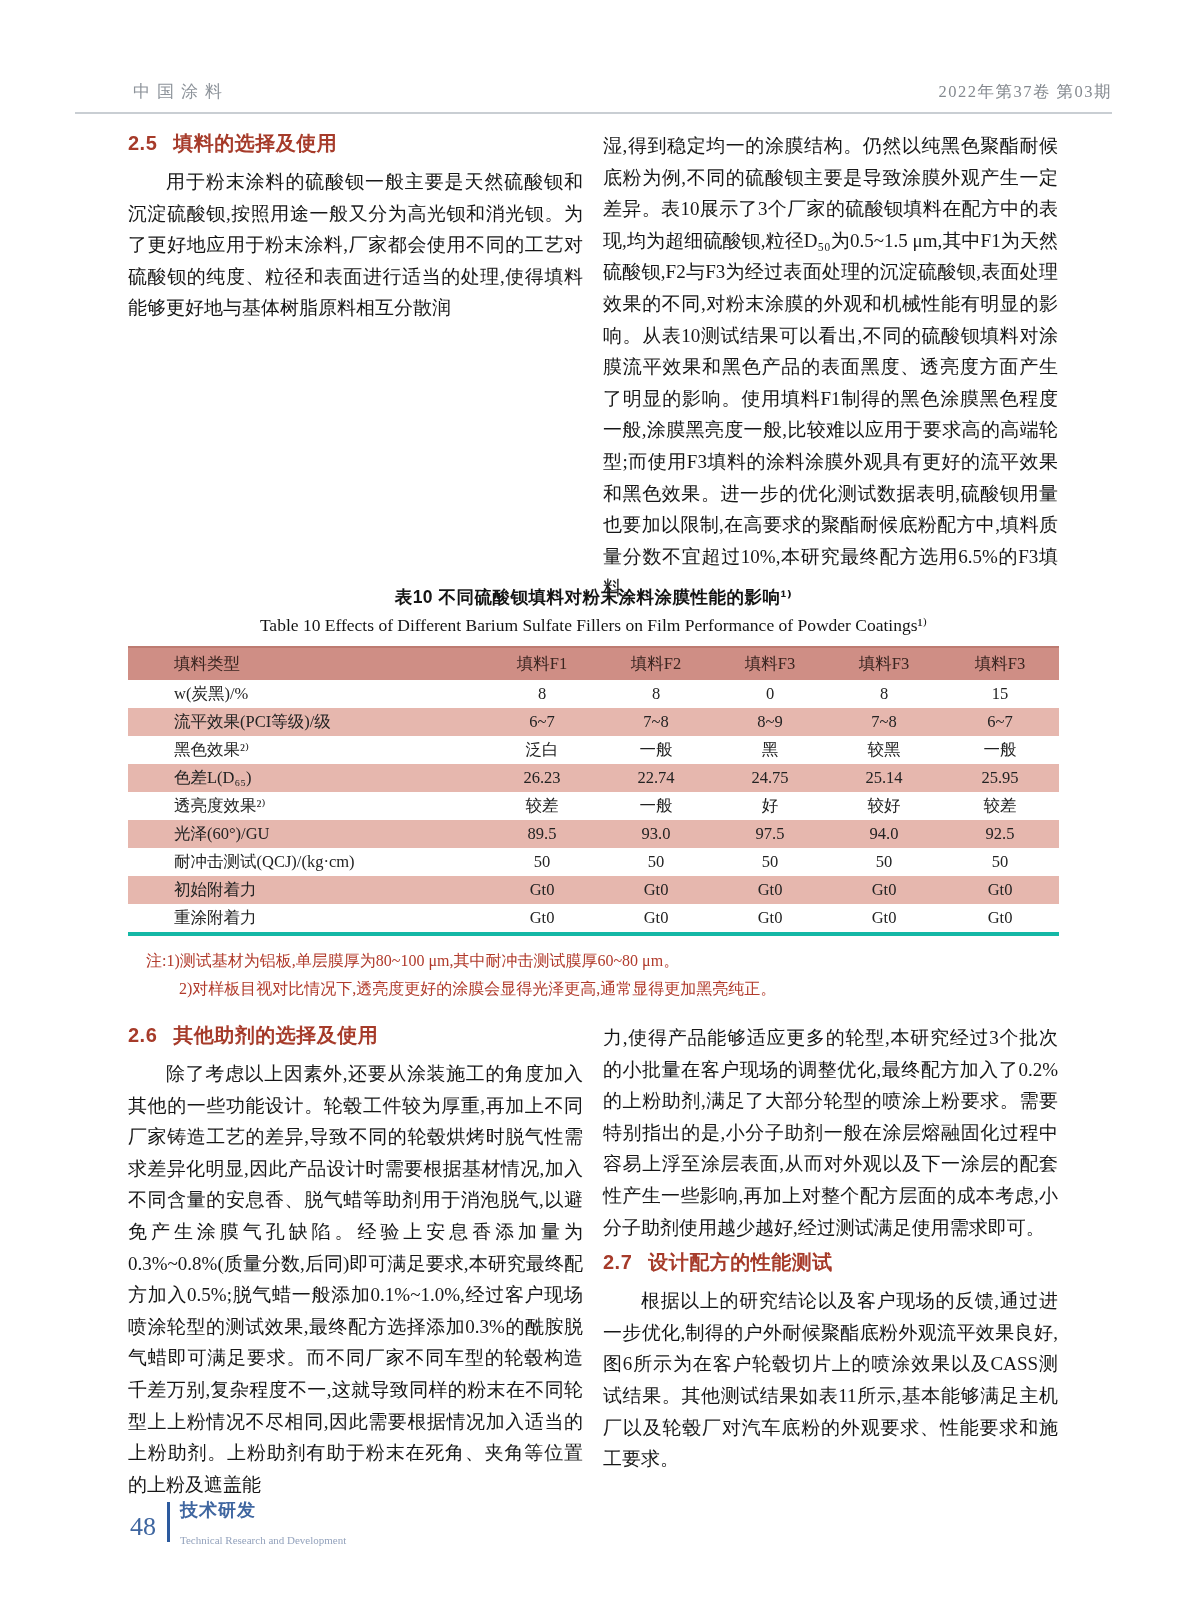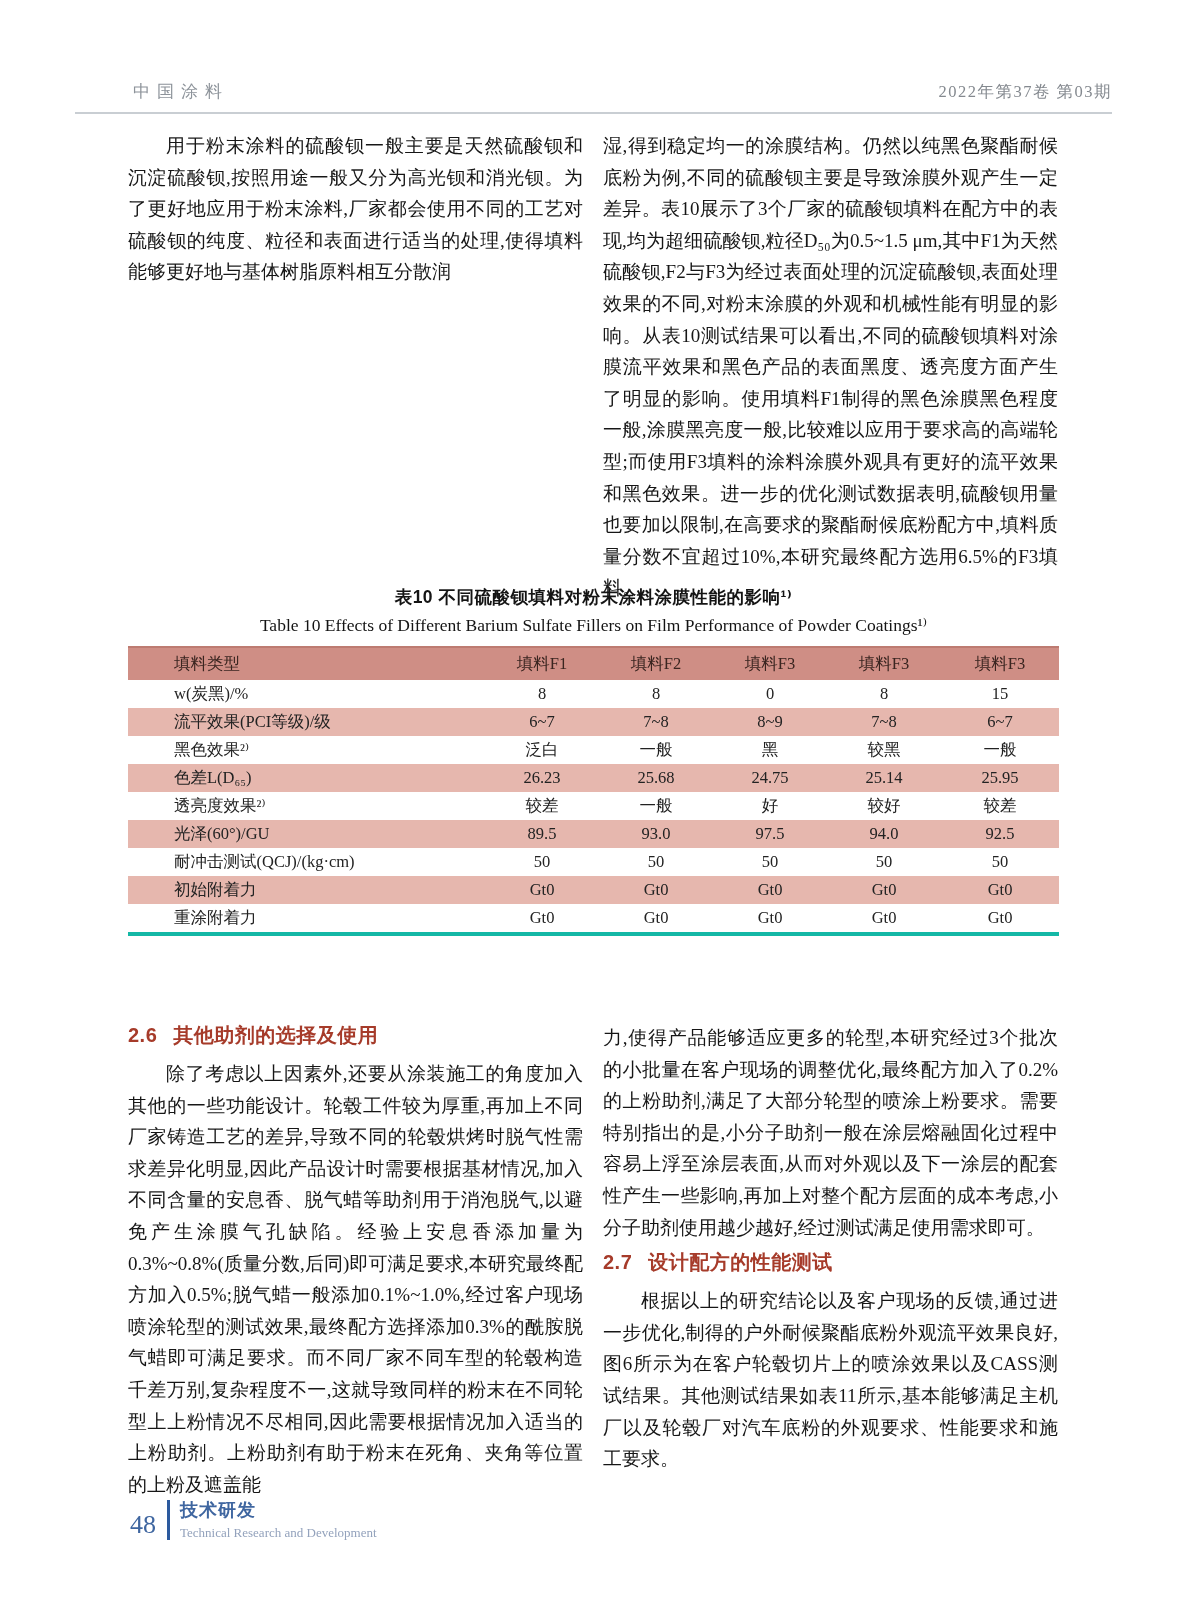--- a/index.html
+++ b/index.html
@@ -67,32 +67,35 @@
   }
   .page-num{
     font-size:26px;color:#3f66a0;font-family:"Liberation Serif",serif;
     margin-right:11px;margin-top:10px;
   }
   .footer-bar{width:3px;height:40px;background:#2c5a9e;margin-right:10px;}
   .footer-sec .zh{
     font-family:"Liberation Sans","DejaVu Sans",sans-serif;font-weight:700;
     font-size:18px;color:#3f66a0;letter-spacing:1px;
   }
-  .footer-sec .en{font-size:13px;color:#93a2bc;margin-top:3px;font-family:"Liberation Serif",serif;}
+  .footer-sec .en{font-size:11px;color:#93a2bc;margin-top:12px;font-family:"Liberation Serif",serif;}
 </style>
 </head>
 <body>
 
 <div class="page-header">
   <span class="journal-name">中国涂料</span>
   <span class="issue-info">2022年第37卷  第03期</span>
 </div>
 
 <div class="cols upper">
   <div class="col">
+    <h2 class="sec">
+      <span class="num">2.5</span><span>填料的选择及使用</span>
+    </h2>
     <p class="body indent">用于粉末涂料的硫酸钡一般主要是天然硫酸钡和沉淀硫酸钡,按照用途一般又分为高光钡和消光钡。为了更好地应用于粉末涂料,厂家都会使用不同的工艺对硫酸钡的纯度、粒径和表面进行适当的处理,使得填料能够更好地与基体树脂原料相互分散润</p>
   </div>
   <div class="col">
     <p class="body">湿,得到稳定均一的涂膜结构。仍然以纯黑色聚酯耐候底粉为例,不同的硫酸钡主要是导致涂膜外观产生一定差异。表10展示了3个厂家的硫酸钡填料在配方中的表现,均为超细硫酸钡,粒径D₅₀为0.5~1.5 μm,其中F1为天然硫酸钡,F2与F3为经过表面处理的沉淀硫酸钡,表面处理效果的不同,对粉末涂膜的外观和机械性能有明显的影响。从表10测试结果可以看出,不同的硫酸钡填料对涂膜流平效果和黑色产品的表面黑度、透亮度方面产生了明显的影响。使用填料F1制得的黑色涂膜黑色程度一般,涂膜黑亮度一般,比较难以应用于要求高的高端轮型;而使用F3填料的涂料涂膜外观具有更好的流平效果和黑色效果。进一步的优化测试数据表明,硫酸钡用量也要加以限制,在高要求的聚酯耐候底粉配方中,填料质量分数不宜超过10%,本研究最终配方选用6.5%的F3填料。</p>
   </div>
 </div>
 
 <div class="table-block">
   <div class="cap-zh">表10  不同硫酸钡填料对粉末涂料涂膜性能的影响¹⁾</div>
   <div class="cap-en">Table 10  Effects of Different Barium Sulfate Fillers on Film Performance of Powder Coatings¹⁾</div>
@@ -134,21 +137,21 @@
           <td>黑色效果²⁾</td>
           <td>泛白</td>
           <td>一般</td>
           <td>黑</td>
           <td>较黑</td>
           <td>一般</td>
         </tr>
         <tr class="pink">
           <td>色差L(D₆₅)</td>
           <td>26.23</td>
-          <td>25.68</td>
+          <td>22.74</td>
           <td>24.75</td>
           <td>25.14</td>
           <td>25.95</td>
         </tr>
         <tr class="">
           <td>透亮度效果²⁾</td>
           <td>较差</td>
           <td>一般</td>
           <td>好</td>
           <td>较好</td>
@@ -181,20 +184,24 @@
         <tr class="last">
           <td>重涂附着力</td>
           <td>Gt0</td>
           <td>Gt0</td>
           <td>Gt0</td>
           <td>Gt0</td>
           <td>Gt0</td>
         </tr>
       </tbody>
   </table>
+  <div class="t-notes" id="t10-notes">
+      <div class="t-note">注:1)测试基材为铝板,单层膜厚为80~100 μm,其中耐冲击测试膜厚60~80 μm。</div>
+      <div class="t-note n2">2)对样板目视对比情况下,透亮度更好的涂膜会显得光泽更高,通常显得更加黑亮纯正。</div>
+    </div>
 </div>
 
 <div class="cols lower">
   <div class="col">
     <h2 class="sec">
       <span class="num">2.6</span><span>其他助剂的选择及使用</span>
     </h2>
     <p class="body indent">除了考虑以上因素外,还要从涂装施工的角度加入其他的一些功能设计。轮毂工件较为厚重,再加上不同厂家铸造工艺的差异,导致不同的轮毂烘烤时脱气性需求差异化明显,因此产品设计时需要根据基材情况,加入不同含量的安息香、脱气蜡等助剂用于消泡脱气,以避免产生涂膜气孔缺陷。经验上安息香添加量为0.3%~0.8%(质量分数,后同)即可满足要求,本研究最终配方加入0.5%;脱气蜡一般添加0.1%~1.0%,经过客户现场喷涂轮型的测试效果,最终配方选择添加0.3%的酰胺脱气蜡即可满足要求。而不同厂家不同车型的轮毂构造千差万别,复杂程度不一,这就导致同样的粉末在不同轮型上上粉情况不尽相同,因此需要根据情况加入适当的上粉助剂。上粉助剂有助于粉末在死角、夹角等位置的上粉及遮盖能</p>
   </div>
   <div class="col">

